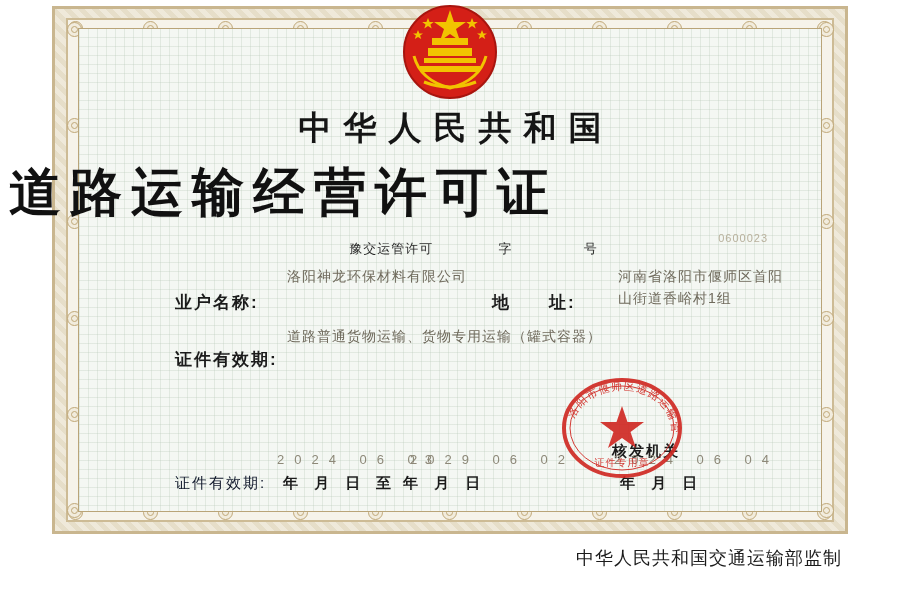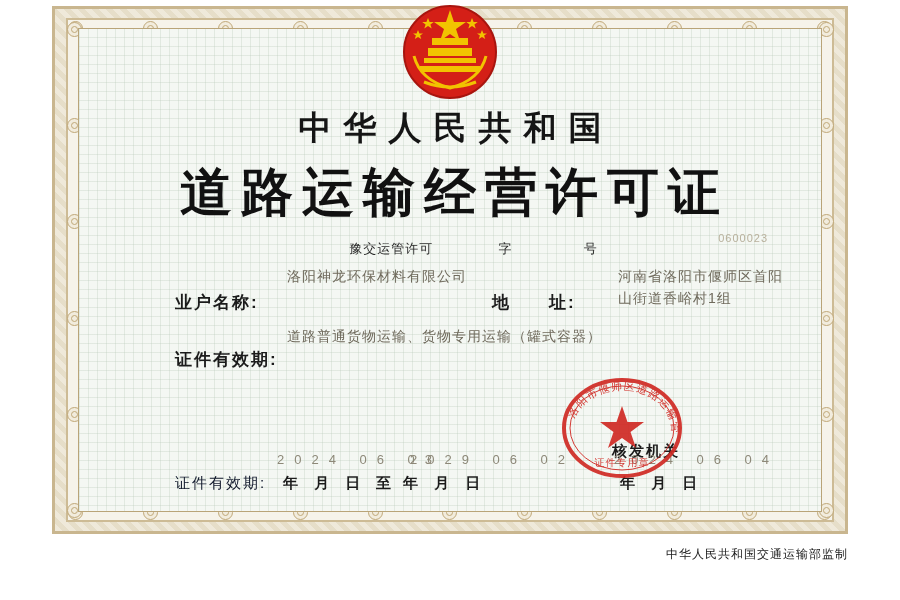--- a/index.html
+++ b/index.html
@@ -113,21 +113,20 @@
     font-weight: bold;
     font-size: 33px;
     letter-spacing: 12px;
     color: #151515;
     text-indent: 12px;
   }
   .title-main {
     position: absolute;
     left: 0; right: 0;
     top: 158px;
-    text-align: center;
     font-family: "DejaVu Serif", serif;
     font-weight: bold;
     font-size: 52px;
     letter-spacing: 9px;
     color: #111111;
     text-indent: 9px;
   }
 
   
   .num-line {
@@ -225,23 +224,23 @@
     letter-spacing: 10px;
     top: 452px;
   }
   .dateval-1 { left: 277px; }
   .dateval-2 { left: 398px; margin-left: 12px; }
   .dateval-3 { left: 614px; }
 
   
   .footer {
     position: absolute;
-    right: 52px;
+    right: 58px;
     top: 546px;
-    font-size: 12px;
+    font-size: 18px;
     color: #1b1b1b;
     letter-spacing: 1px;
   }
 </style>
 </head>
 <body>
 
 <div id="page">
 
   <div class="cert">

